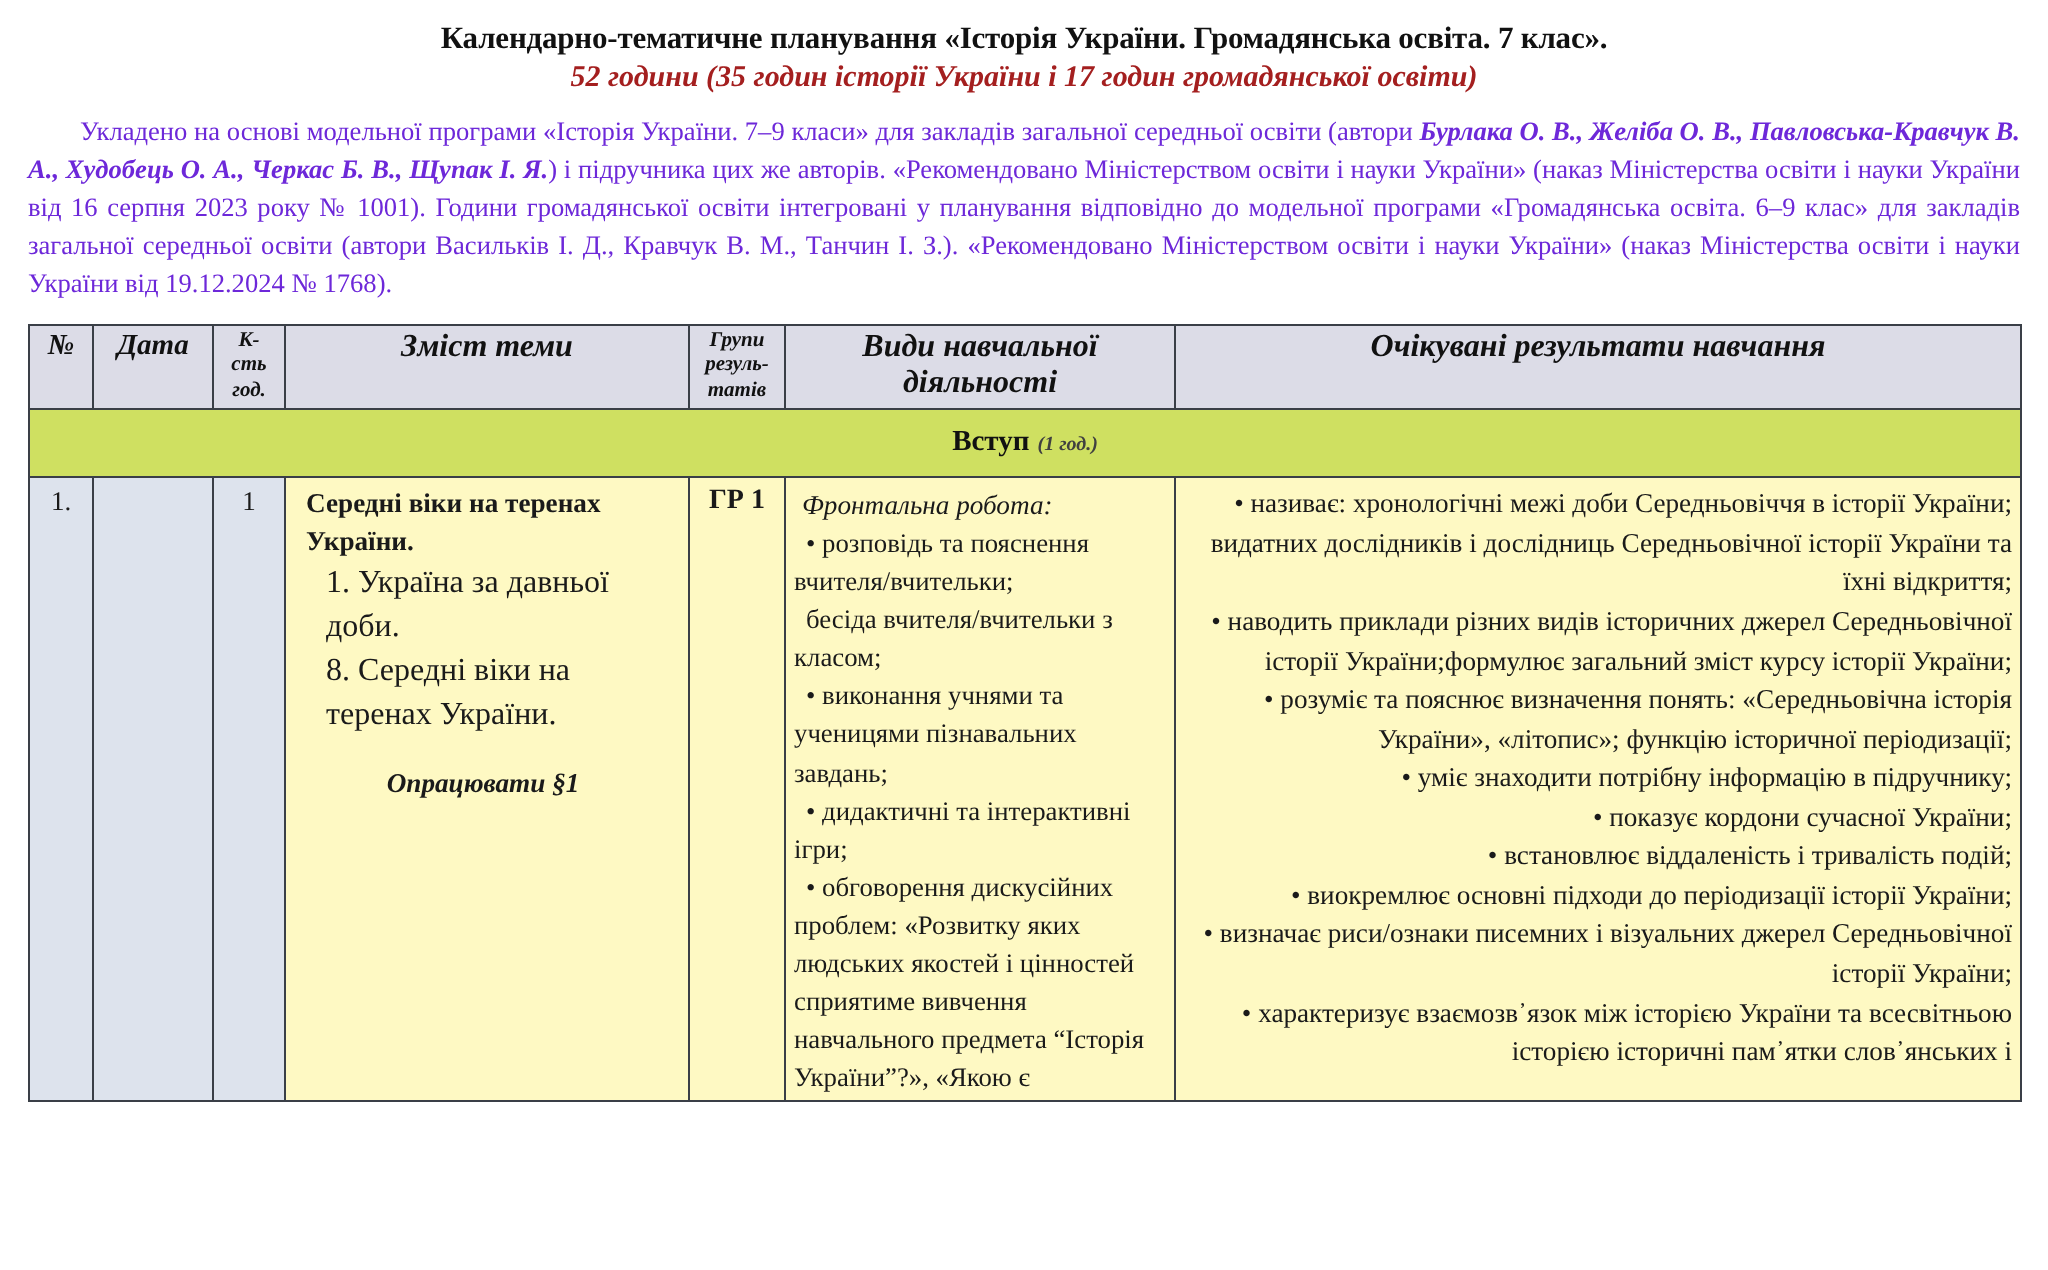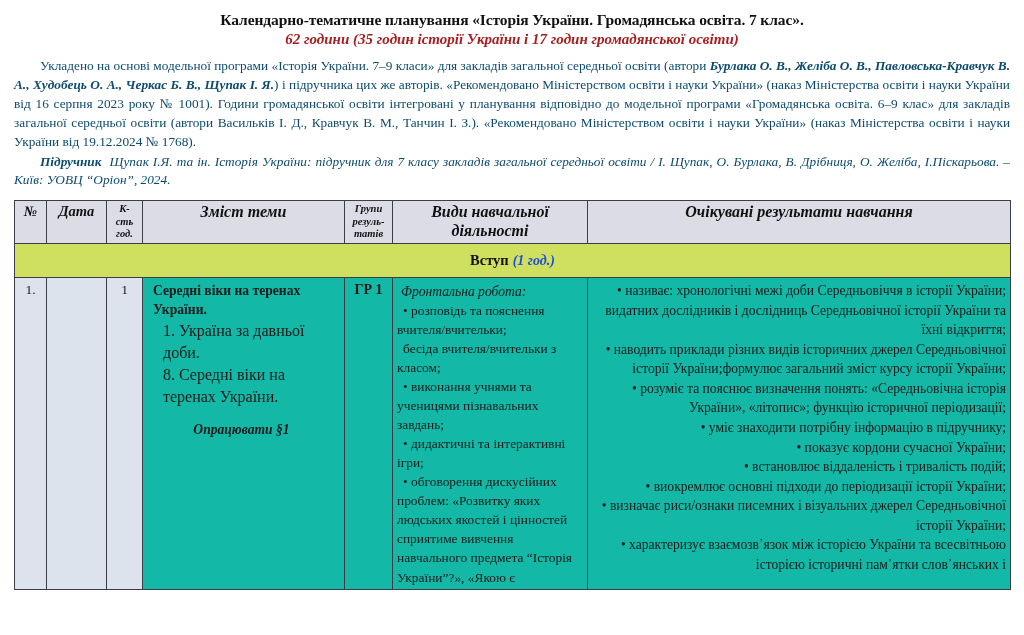--- a/index.html
+++ b/index.html
@@ -42,21 +42,21 @@
     color: #a41f1f;
     margin: 0 0 8px 0;
   }
 
   
   .intro {
     font-size: 13.3px;
     line-height: 1.42;
     text-align: justify;
     text-justify: inter-word;
-    color: #0c4a6e;
+    color: #6d28d9;
     margin: 0;
   }
   .intro p {
     margin: 0 0 1px 0;
   }
   .intro .indent {
     text-indent: 26px;
   }
   .bi { font-weight: bold; font-style: italic; }
   .it { font-style: italic; }
@@ -112,35 +112,35 @@
     padding: 4px;
   }
   .section-title {
     font-weight: bold;
     font-size: 14.5px;
     color: #111;
   }
   .section-hours {
     font-style: italic;
     font-weight: bold;
-    font-size: 14px;
-    color: #1d4ed8;
+    font-size: 10px;
+    color: #404040;
     margin-left: 4px;
   }
 
   
   td.cell-num, td.cell-date, td.cell-hours {
     background: #dde3ed;
     text-align: center;
     font-size: 13.5px;
     padding-top: 4px;
   }
   td.cell-hours { text-align: center; }
   td.cell-topic, td.cell-group, td.cell-act, td.cell-result {
-    background: #14b8a6;
+    background: #fef9c3;
   }
   td.cell-group {
     text-align: center;
     font-weight: bold;
     font-size: 14px;
     padding-top: 4px;
   }
 
   .topic-title {
     font-weight: bold;
@@ -196,25 +196,24 @@
     padding: 0;
     text-align: right;
   }
 </style>
 </head>
 <body>
 
 <div class="page">
 
   <h1 class="doc-title">Календарно-тематичне планування «Історія України. Громадянська освіта. 7 клас».</h1>
-  <div class="doc-subtitle">62 години (35 годин історії України і 17 годин громадянської освіти)</div>
+  <div class="doc-subtitle">52 години (35 годин історії України і 17 годин громадянської освіти)</div>
 
   <div class="intro">
     <p class="indent"><span>Укладено на основі модельної програми «Історія України. 7–9 класи» для закладів загальної середньої освіти (автори </span><span class="bi">Бурлака О. В., Желіба О. В., Павловська-Кравчук В. А., Худобець О. А., Черкас Б. В., Щупак І. Я.</span><span>) і підручника цих же авторів. «Рекомендовано Міністерством освіти і науки України» (наказ Міністерства освіти і науки України від 16 серпня 2023 року № 1001). Години громадянської освіти інтегровані у планування відповідно до модельної програми «Громадянська освіта. 6–9 клас» для закладів загальної середньої освіти (автори Васильків І. Д., Кравчук В. М., Танчин І. З.). «Рекомендовано Міністерством освіти і науки України» (наказ Міністерства освіти і науки України від 19.12.2024 № 1768).</span></p>
-    <p class="indent"><span class="bi">Підручник</span>&nbsp;&nbsp;<span class="it">Щупак І.Я. та ін. Історія України: підручник для 7 класу закладів загальної середньої освіти / І. Щупак, О. Бурлака, В. Дрібниця, О. Желіба, І.Піскарьова</span><span class="it">. – Київ: УОВЦ “Оріон”, 2024.</span></p>
   </div>
 
   <table class="ktp-table">
     <colgroup>
       <col class="c-num">
         <col class="c-date">
         <col class="c-hours">
         <col class="c-topic">
       <col class="c-group">
         <col class="c-act">

